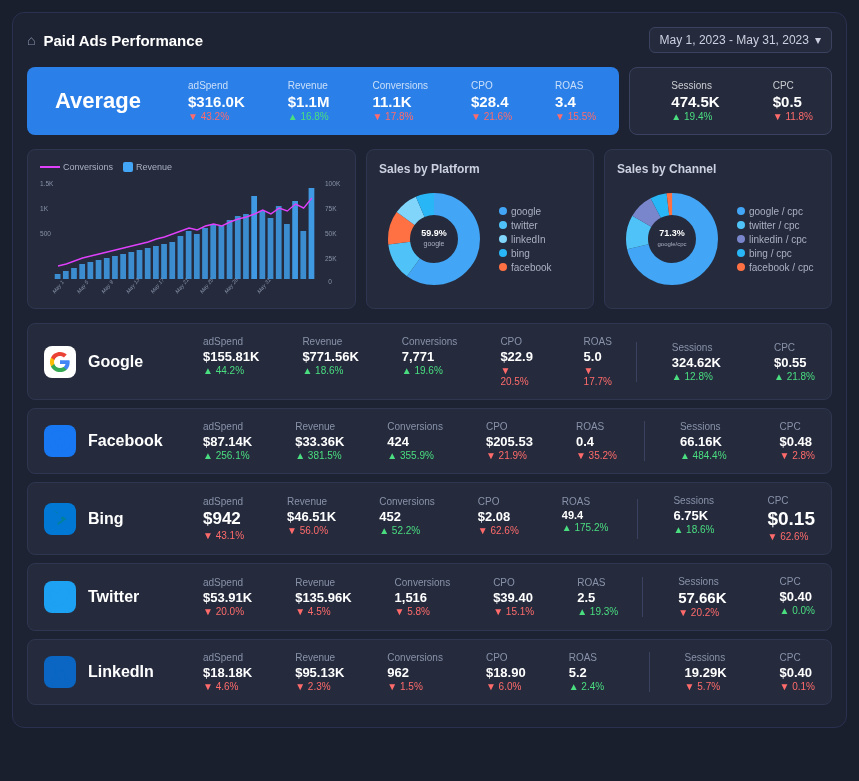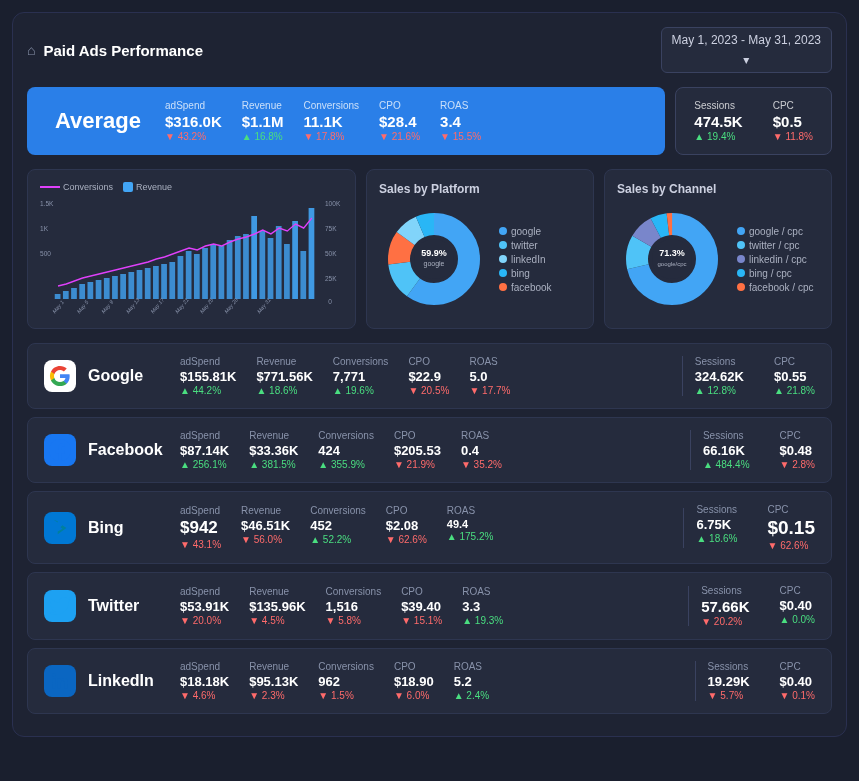--- a/index.html
+++ b/index.html
@@ -35,21 +35,20 @@
       background: #252b3d;
       border: 1px solid #3a4260;
       border-radius: 6px;
       padding: 5px 10px;
       color: #ccd0e0;
       font-size: 12px;
       cursor: pointer;
       display: flex;
       align-items: center;
       gap: 6px;
-      flex-direction: column;
     }
 
     
     .average-row {
       display: flex;
       gap: 10px;
       margin-bottom: 14px;
     }
     .avg-main {
       background: #2a7fe8;
@@ -68,20 +67,21 @@
       margin-left: 10px;
     }
     .avg-metrics {
       display: flex;
       gap: 20px;
       flex: 1;
     }
     .metric-item {
       display: flex;
       flex-direction: column;
+      margin-left: 23px;
     }
     .metric-label {
       font-size: 10px;
       color: rgba(255,255,255,0.75);
       margin-bottom: 2px;
     }
     .metric-value {
       font-size: 15px;
       font-weight: 700;
       color: #fff;
@@ -629,21 +629,21 @@
     </div>
 
     <div class="metric-item">
       <span class="metric-label" style="color:#8892aa;">CPO</span>
       <span class="metric-value" style="font-size:13px;">$39.40</span>
       <span class="metric-change change-down">▼ 15.1%</span>
     </div>
 
     <div class="metric-item">
       <span class="metric-label" style="color:#8892aa;">ROAS</span>
-      <span class="metric-value" style="font-size:13px;">3.3</span>
+      <span class="metric-value" style="font-size:13px;">2.5</span>
       <span class="metric-change change-up">▲ 19.3%</span>
     </div>
 
     </div>
     <div class="platform-separator"></div>
     <div class="platform-right">
 
     <div class="metric-item">
       <span class="metric-label" style="color:#8892aa;">Sessions</span>
       <span class="metric-value" style="font-size:15px;">57.66K</span>

